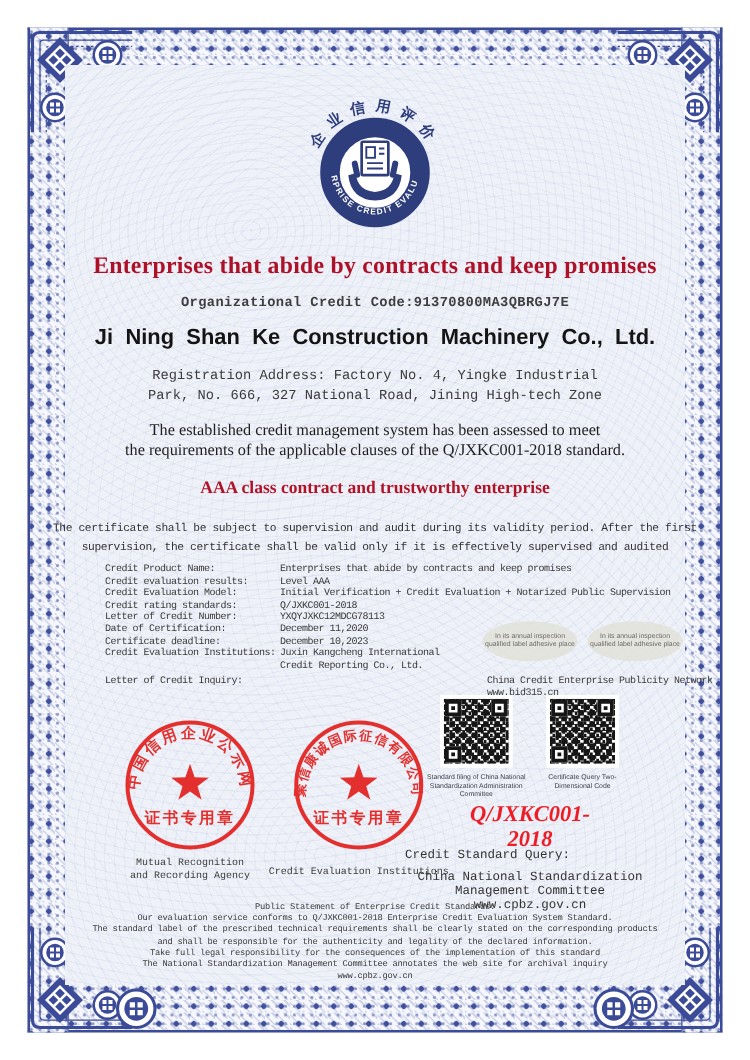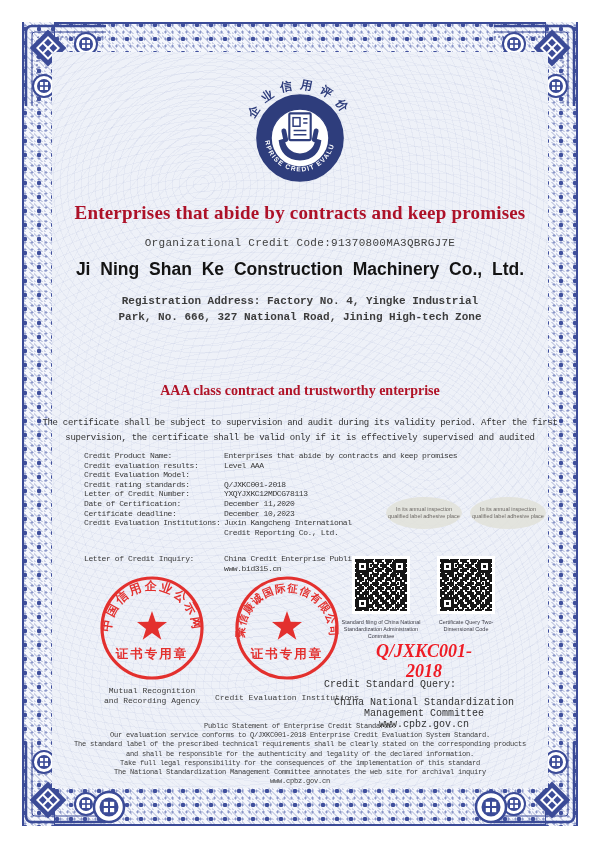--- a/index.html
+++ b/index.html
@@ -26,21 +26,21 @@
   .inner{position:absolute;left:52px;top:52px;right:52px;bottom:60px;background:#eef1f8;
     background-image:
       repeating-radial-gradient(circle at 30% 18%, rgba(120,135,190,.08) 0 1px, transparent 1px 7px),
       repeating-radial-gradient(circle at 76% 52%, rgba(120,135,190,.06) 0 1px, transparent 1px 9px),
       repeating-radial-gradient(circle at 42% 86%, rgba(120,135,190,.07) 0 1px, transparent 1px 8px);}
   .abs{position:absolute;}
   .ctr{left:0;right:0;text-align:center;}
   .mono{font-family:"Liberation Mono", monospace;}
   
   .title{top:202px;font-size:19px;font-weight:bold;color:#ad1128;letter-spacing:.2px;}
-  .orgcode{top:237px;font-size:11px;color:#3f3f3f;letter-spacing:.3px;}
+  .orgcode{top:237px;font-size:11px;color:#3f3f3f;letter-spacing:.3px;font-weight:bold;}
   .company{top:259px;font-size:17.5px;font-weight:bold;color:#141414;font-family:"Liberation Sans",sans-serif;word-spacing:5px;}
   .address{top:293px;font-size:11px;line-height:16px;color:#3c3c3c;}
   .assessment{top:336px;font-size:13px;line-height:16px;color:#1f1f1f;}
   .grade{top:383px;font-size:14px;font-weight:bold;color:#b01327;}
   .supervision{top:416px;font-size:9px;line-height:15px;color:#333;letter-spacing:-.3px;}
   .details{top:451px;left:84px;right:30px;font-size:8px;letter-spacing:-.4px;color:#3a3a3a;}
   .drow{display:flex;line-height:9.6px;}
   .dlabel{width:140px;flex:none;}
   .dvalue{white-space:pre-line;}
   .oval{position:absolute;width:76px;height:32px;border-radius:50%;background:#e2e2da;opacity:.85;
@@ -228,37 +228,40 @@
       <path d="M61 40 h4 M61 44 h4 M52 51 h12 M52 55 h12" stroke="#2e3d7c" stroke-width="1.4"></path>
       <path d="M38 60 Q40 78 58 79 Q76 78 78 60 L72.5 58.5 Q71 71.5 58 72.5 Q45 71.5 43.5 58.5 Z" fill="#2e3d7c"></path>
       <rect x="41.5" y="49" width="4.5" height="13" rx="2.2" fill="#2e3d7c" transform="rotate(-12 43.7 55.5)"></rect>
       <rect x="70" y="49" width="4.5" height="13" rx="2.2" fill="#2e3d7c" transform="rotate(12 72.2 55.5)"></rect>
     </g>
   </svg>
 
   <div class="abs ctr title">Enterprises that abide by contracts and keep promises</div>
   <div class="abs ctr orgcode mono">Organizational Credit Code:91370800MA3QBRGJ7E</div>
   <div class="abs ctr company">Ji Ning Shan Ke Construction Machinery Co., Ltd.</div>
-  <div class="abs ctr address mono" style="white-space:pre-line;font-weight:bold;">Registration Address: Factory No. 4, Yingke Industrial
+  <div class="abs ctr address mono" style="white-space:pre-line;">Registration Address: Factory No. 4, Yingke Industrial
 Park, No. 666, 327 National Road, Jining High-tech Zone</div>
+  <div class="abs ctr assessment" style="white-space:pre-line;">The established credit management system has been assessed to meet
+the requirements of the applicable clauses of the Q/JXKC001-2018 standard.</div>
   <div class="abs ctr grade">AAA class contract and trustworthy enterprise</div>
   <div class="abs ctr supervision mono" style="white-space:pre-line;">The certificate shall be subject to supervision and audit during its validity period. After the first
 supervision, the certificate shall be valid only if it is effectively supervised and audited</div>
 
   <div class="abs details mono">
     <div class="drow">
         <span class="dlabel">Credit Product Name:</span>
         <span class="dvalue">Enterprises that abide by contracts and keep promises</span>
       </div>
     <div class="drow">
         <span class="dlabel">Credit evaluation results:</span>
         <span class="dvalue">Level AAA</span>
       </div>
     <div class="drow">
         <span class="dlabel">Credit Evaluation Model:</span>
+        <span class="dvalue">Initial Verification + Credit Evaluation + Notarized Public Supervision</span>
       </div>
     <div class="drow">
         <span class="dlabel">Credit rating standards:</span>
         <span class="dvalue">Q/JXKC001-2018</span>
       </div>
     <div class="drow">
         <span class="dlabel">Letter of Credit Number:</span>
         <span class="dvalue">YXQYJXKC12MDCG78113</span>
       </div>
     <div class="drow">
@@ -267,21 +270,21 @@
       </div>
     <div class="drow">
         <span class="dlabel">Certificate deadline:</span>
         <span class="dvalue">December 10,2023</span>
       </div>
     <div class="drow">
         <span class="dlabel">Credit Evaluation Institutions:</span>
         <span class="dvalue">Juxin Kangcheng International
 Credit Reporting Co., Ltd.</span>
       </div>
-    <div class="drow" style="margin-top:17px;">
+    <div class="drow" style="margin-top:3px;justify-content:space-between;">
         <span class="dlabel">Letter of Credit Inquiry:</span>
         <span class="dvalue">China Credit Enterprise Publicity Network
 www.bid315.cn</span>
       </div>
   </div>
 
   <div class="oval" style="left:386px;top:497px;">
     <span>In its annual inspection</span>
     <span>qualified label adhesive place</span>
   </div>

